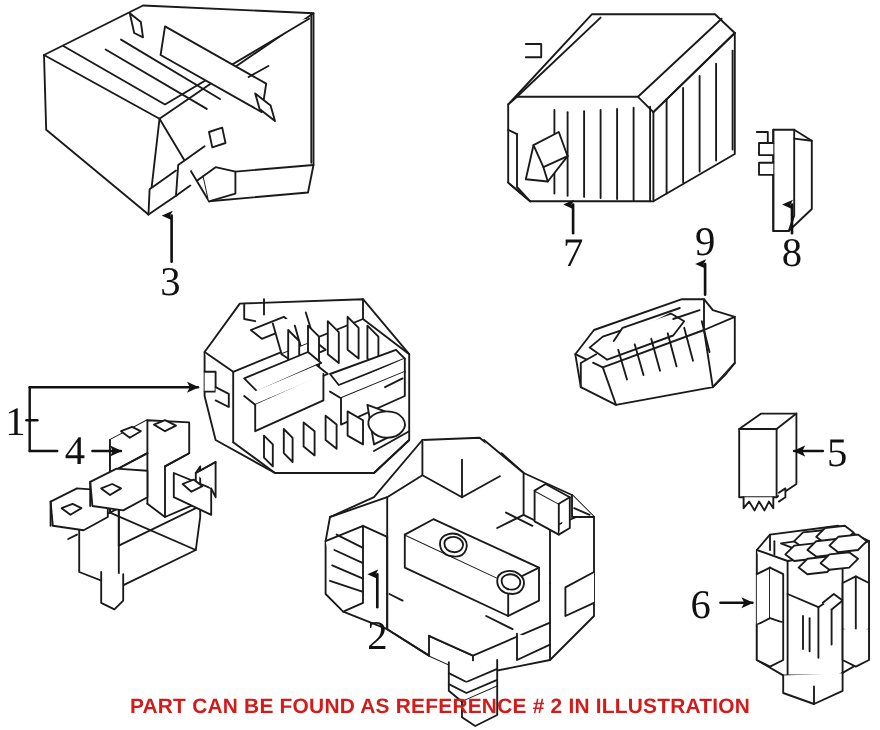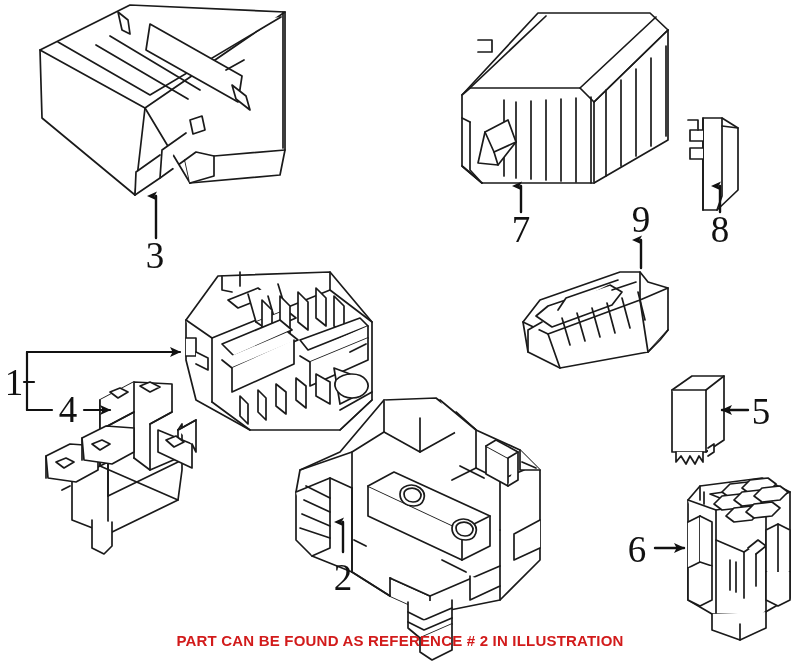--- a/index.html
+++ b/index.html
@@ -26,21 +26,21 @@
     height: 664px;
   }
   .caption {
     position: absolute;
     left: 0;
     top: 632px;
     width: 800px;
     text-align: center;
     font-family: "Liberation Sans", sans-serif;
     font-weight: bold;
-    font-size: 15px;
+    font-size: 19px;
     letter-spacing: 0.2px;
     color: #d21b1b;
     white-space: nowrap;
     pointer-events: none;
   }
 </style>
 </head>
 <body>
 
 <div id="stage">

